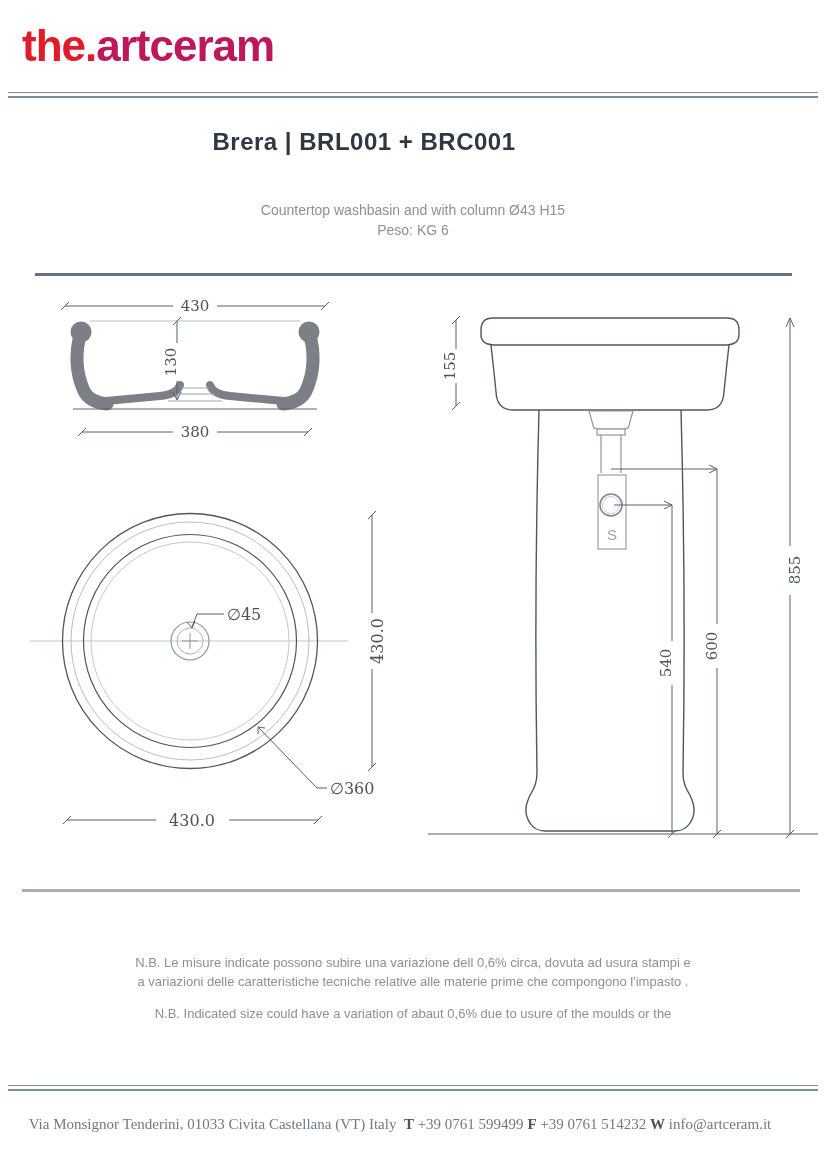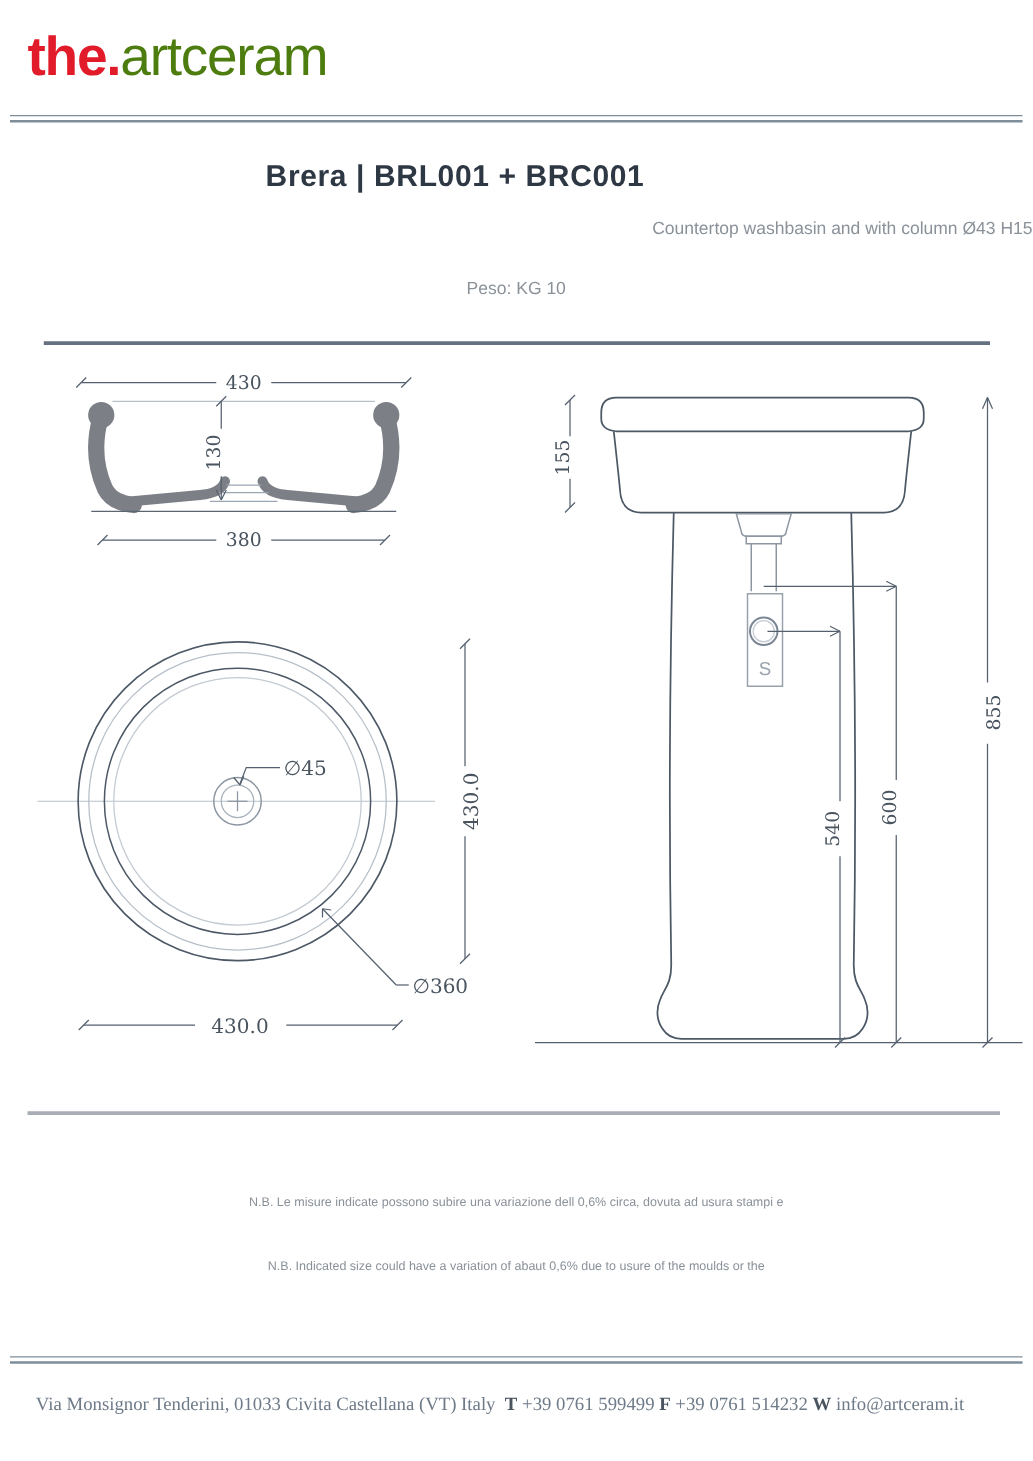--- a/index.html
+++ b/index.html
@@ -1,56 +1,56 @@
 <!DOCTYPE html>
 <html><head>
 <meta charset="utf-8">
 <style>
   html,body{margin:0;padding:0;background:#ffffff;}
   .page{position:relative;width:826px;height:1169px;background:#fff;overflow:hidden;
         font-family:"Liberation Sans",sans-serif;}
   
   .logo{position:absolute;left:22px;top:24px;font-size:44px;letter-spacing:-1px;line-height:1;}
   .logo .the{color:#e11b2a;font-weight:bold;}
-  .logo .rest{color:#4d7c0f;font-weight:normal;}
+  .logo .rest{color:#be185d;font-weight:bold;}
   .rule-double{position:absolute;left:8px;width:810px;height:3px;
                border-top:1px solid #7e8e9a;border-bottom:2px solid #7e8e9a;}
   .rule-single{position:absolute;height:3px;}
   .title{position:absolute;left:0;top:128px;width:728px;text-align:center;
          font-size:24px;font-weight:bold;color:#2e3744;letter-spacing:0.5px;}
   .subline{position:absolute;left:0;width:826px;text-align:center;
            font-size:14px;color:#8a9199;}
   
   .draw{position:absolute;left:0;top:280px;}
   .dimtxt{font-family:"DejaVu Serif",serif;font-size:15px;fill:#49545f;}
   .dimtxt-lg{font-family:"DejaVu Serif",serif;font-size:16px;fill:#49545f;}
   .s-label{font-family:"Liberation Sans",sans-serif;font-size:15px;fill:#9aa3ad;}
   
   .note{position:absolute;left:0;width:826px;text-align:center;
-        font-size:10px;line-height:19px;color:#8a9199;}
+        font-size:13px;line-height:19px;color:#8a9199;}
   
   .f-company{position:absolute;left:0;top:1094px;width:826px;text-align:center;
              font-family:"Liberation Serif",serif;font-size:16px;font-weight:bold;color:#44505e;}
   .f-address{position:absolute;left:0;top:1116px;width:800px;text-align:center;
              font-family:"Liberation Serif",serif;font-size:15px;color:#6e7a88;}
   .f-address b{color:#49545f;}
 </style>
 </head>
 <body>
 
 <div class="page">
 
   <div class="logo">
     <span class="the">the.</span><span class="rest">artceram</span>
   </div>
   <div class="rule-double" style="top:92px;"></div>
 
   <div class="title">Brera | BRL001 + BRC001</div>
-  <div class="subline" style="top:174px;text-align:right;">Countertop washbasin and with column Ø43 H15</div>
-  <div class="subline" style="top:222px;">Peso: KG 10</div>
+  <div class="subline" style="top:202px;">Countertop washbasin and with column Ø43 H15</div>
+  <div class="subline" style="top:222px;">Peso: KG 6</div>
 
   <div class="rule-single" style="top:273px;left:35px;width:757px;background:#667180;"></div>
 
   <svg class="draw" width="826" height="610" viewBox="0 280 826 610">
 
     <g>
 
       <g stroke="#55606e" stroke-width="1">
         <line x1="65" y1="306" x2="173" y2="306"></line>
           <line x1="217" y1="306" x2="325" y2="306"></line>
@@ -195,20 +195,21 @@
           <line x1="314" y1="824" x2="322" y2="816"></line>
       </g>
       <text class="dimtxt-lg" x="192" y="826" text-anchor="middle">430.0</text>
     </g>
   </svg>
 
   <div class="rule-single" style="top:889px;left:22px;width:778px;background:#a9aeb6;"></div>
 
   <div class="note" style="top:953px;">
     <span>N.B. Le misure indicate possono subire una variazione dell 0,6% circa, dovuta ad usura stampi e</span><br>
+    <span>a variazioni delle caratteristiche tecniche relative alle materie prime che compongono l'impasto .</span>
   </div>
   <div class="note" style="top:1004px;">
     <span>N.B. Indicated size could have a variation of abaut 0,6% due to usure of the moulds or the</span><br>
   </div>
 
   <div class="rule-double" style="top:1085px;"></div>
   <div class="f-address">
     <span>Via Monsignor Tenderini, 01033 Civita Castellana (VT) Italy</span>
     &nbsp;<b>T</b>
     <span>+39 0761 599499</span>

